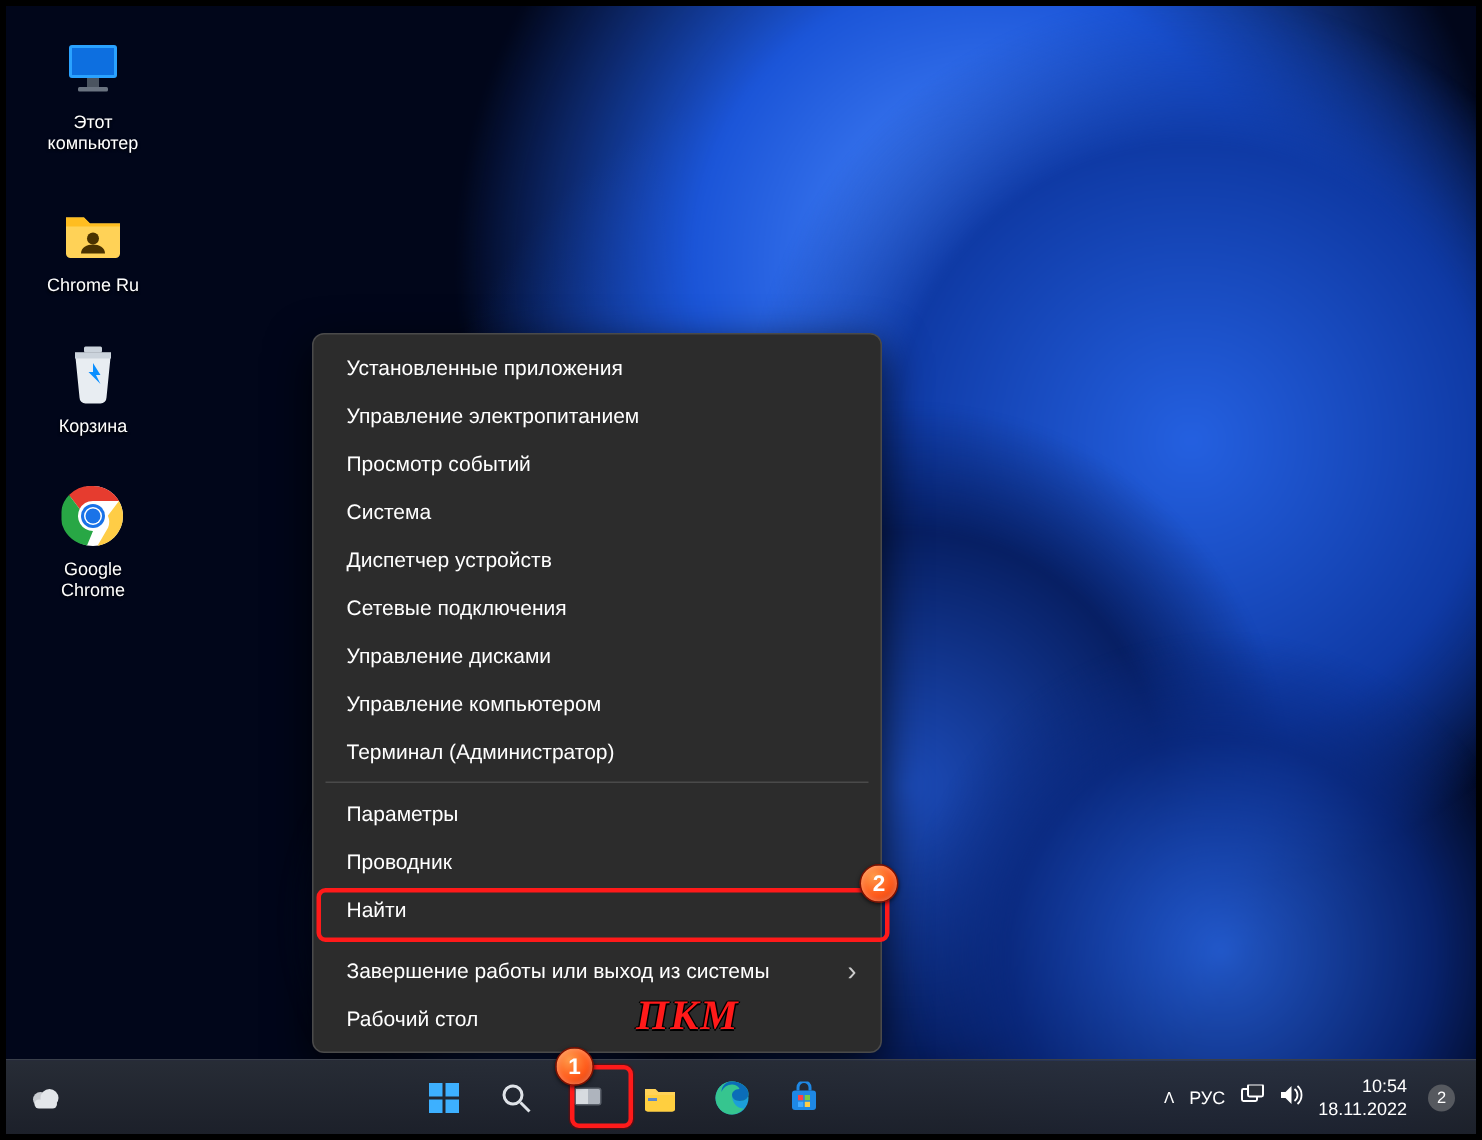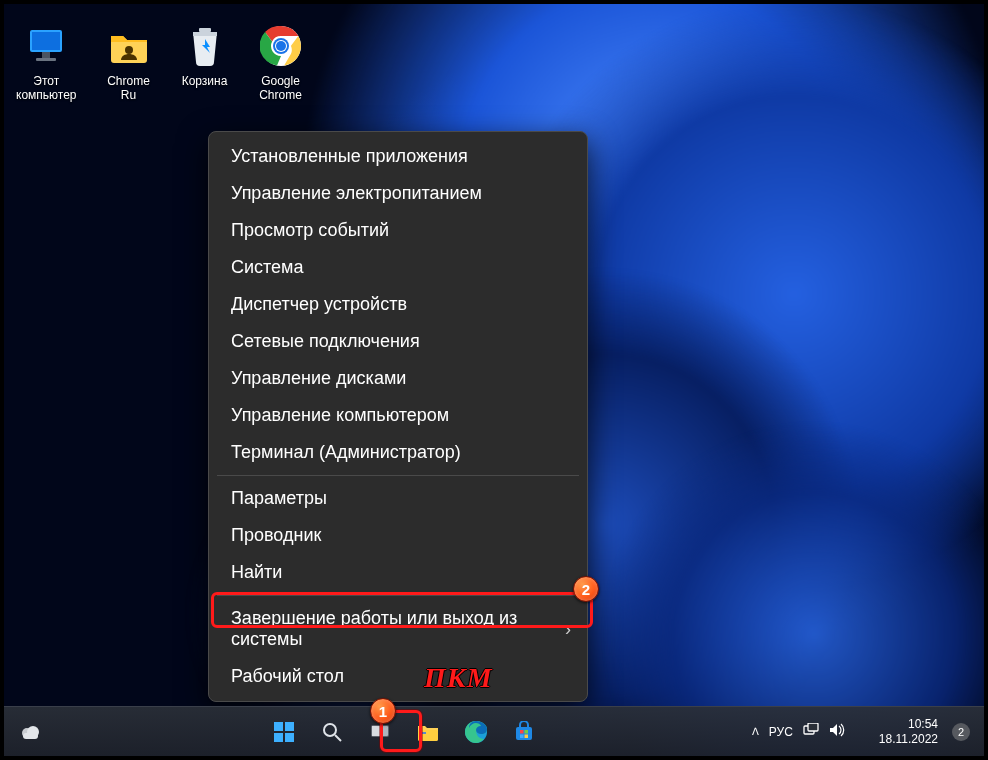--- a/index.html
+++ b/index.html
@@ -18,52 +18,52 @@
     overflow: hidden;
   }
   .wave { position:absolute; border-radius:50%; filter: blur(2px); }
   .w1 { width:900px; height:900px; left:200px; top:-280px; background:radial-gradient(circle,#4f8dff 0%,#1b55d8 30%,transparent 55%); transform:rotate(-15deg); }
   .w2 { width:700px; height:700px; left:440px; top:-60px; background:radial-gradient(circle,#2460e0 0%,#0f3aa5 40%,transparent 60%); }
   .w3 { width:600px; height:600px; left:300px; top:220px; background:radial-gradient(circle,#1c4bb8 0%,#071f63 40%,transparent 60%); }
   .w4 { width:500px; height:500px; left:560px; top:380px; background:radial-gradient(circle,#2a6bf0 0%,#0a2a82 40%,transparent 60%); opacity:.8;}
   .w5 { width:380px; height:380px; left:160px; top:420px; background:radial-gradient(circle,#153b92 0%,#030b2a 45%,transparent 62%); }
 
   
-  .desktop-icons { position: absolute; top: 18px; left: 12px; display: flex; gap: 28px; width: 92px; }
+  .desktop-icons { position: absolute; top: 18px; left: 12px; display: flex; flex-direction: column; gap: 28px; width: 92px; }
   .di { display: flex; flex-direction: column; align-items: center; gap: 4px; cursor: default; }
   .di .ic { width: 48px; height: 48px; display: flex; align-items: center; justify-content: center; }
   .di .lbl { color: #fff; font-size: 12px; text-align: center; line-height: 1.2; text-shadow: 0 1px 2px #000; white-space: pre-wrap; }
 
   
   .taskbar { position: absolute; left: 0; right: 0; bottom: 0; height: 50px;
     background: linear-gradient(#2a2f38ee, #1e222bee);
     border-top: 1px solid #3a3f4a; display: flex; align-items: center; }
   .tb-left { width: 52px; display: flex; justify-content: center; }
   .tb-center { flex: 1; display: flex; justify-content: center; gap: 6px; align-items: center; }
   .tb-right { display: flex; align-items: center; gap: 10px; padding-right: 14px; color: #fff; font-size: 12px; }
   .tbtn { width: 42px; height: 42px; border-radius: 4px; display: flex; align-items: center; justify-content: center; }
-  .tb-right .clock { text-align: right; line-height: 1.25; margin-left: 24px; }
+  .tb-right .clock { text-align: right; line-height: 1.25; }
 
   
   .hl-start { position: absolute; bottom: 4px; left: 376px; width: 42px; height: 42px;
     border: 3px solid #ff1a1a; border-radius: 6px; box-shadow: 0 0 0 1px #80000080; pointer-events: none; }
   .badge { position: absolute; width: 26px; height: 26px; border-radius: 50%;
     background: radial-gradient(circle at 35% 30%, #ff9a4a, #ff5a1a 55%, #c92a00);
     color: #fff; font-weight: bold; font-size: 15px; display: flex; align-items: center; justify-content: center;
     box-shadow: inset 0 0 4px #fff6, 0 1px 3px #000a; border:1px solid #7a1000; }
   .badge1 { bottom: 32px; left: 366px; }
   .pkm-label { position: absolute; bottom: 62px; left: 420px; color: #ff1a1a; font: bold italic 28px "Times New Roman", serif; text-shadow: 1px 0 #000, -1px 0 #000, 0 1px #000, 0 -1px #000; letter-spacing: 1px; }
 
   
   .winx {
     position: absolute; left: 204px; bottom: 54px; width: 380px;
     background: #2c2c2c; border: 1px solid #4a4a4a; border-radius: 8px;
     box-shadow: 0 10px 30px #000c; padding: 6px 0; color: #fff;
   }
-  .winx .mi { padding: 8px 22px; font-size: 18px; display: flex; align-items: center; cursor: default; position: relative; }
+  .winx .mi { padding: 8px 22px; font-size: 14px; display: flex; align-items: center; cursor: default; position: relative; }
   .winx .sep { height: 1px; background: #4a4a4a; margin: 4px 8px; }
   .winx .mi.sub::after { content: "›"; position: absolute; right: 16px; font-size: 18px; color: #ccc; }
 
   
   .hl-run { position: absolute; border: 3px solid #ff1a1a; border-radius: 6px; pointer-events: none; }
 
   
   .tray-num { width:18px; height:18px; border-radius:50%; background:#56595f; font-size:11px; display:flex; align-items:center; justify-content:center; margin-left:4px;}
 </style>
 </head>

